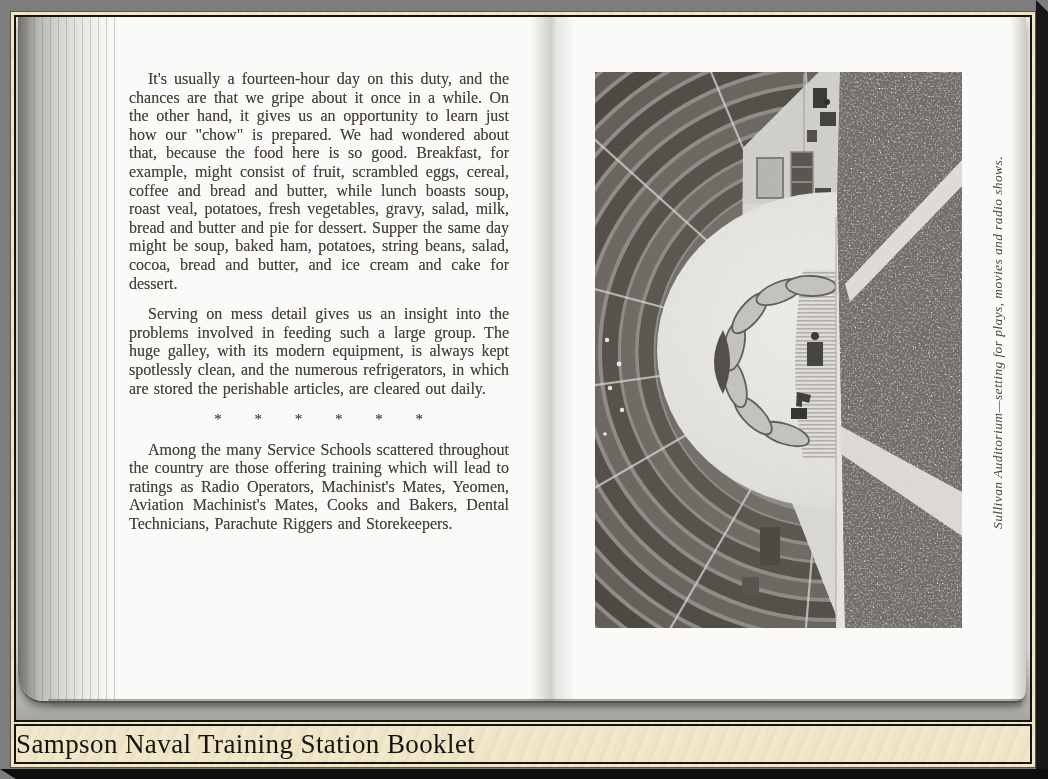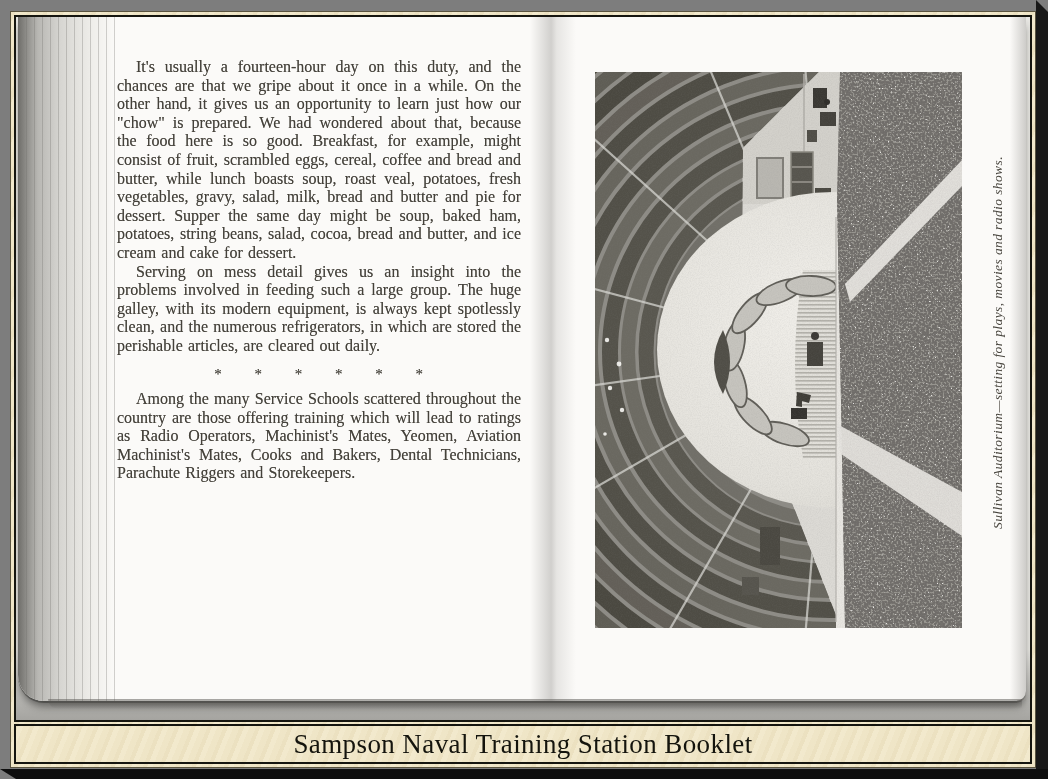--- a/index.html
+++ b/index.html
@@ -29,21 +29,21 @@
   }
   .scan-frame{
     position:absolute;left:3px;top:3px;width:1018px;height:707px;
     box-sizing:border-box;border:2px solid #15150f;
     background:linear-gradient(180deg,#e8e7e3 0%,#e8e7e3 90%,#c2c1bd 95%,#a5a4a0 100%);
     overflow:hidden;
   }
   .caption-frame{
     position:absolute;left:3px;bottom:3px;width:1018px;height:40px;
     box-sizing:border-box;border:2px solid #15150f;
-    display:flex;align-items:center;justify-content:center;
+    display:flex;align-items:center;
   }
   .caption-frame span{
     font-size:27px;color:#14140d;letter-spacing:.4px;line-height:1;
     transform:scaleY(1.04);
   }
   
   .book{
     position:absolute;left:2px;top:0;width:1008px;height:684px;
     background:#fbfaf8;
     border-radius:0 0 10px 26px;
@@ -69,21 +69,21 @@
     background:linear-gradient(180deg, rgba(90,88,84,.55), rgba(0,0,0,0));
     border-radius:0 0 8px 20px;pointer-events:none;
   }
   
   .text-block{
     position:absolute;left:101px;top:41px;width:404px;
     font-size:16px;line-height:18.6px;color:#44413a;
     text-align:justify;word-spacing:1.2px;
     text-shadow:0 0 .5px rgba(68,65,58,.55);
   }
-  .text-block p{margin:0;text-indent:19px;}
+  .text-block p{margin:12px;text-indent:19px;}
   .divider{
     text-align:center;text-indent:0 !important;
     word-spacing:27px;margin:9px 0 7px !important;
     font-size:15px;letter-spacing:1px;
   }
   
   .photo{position:absolute;left:579px;top:55px;width:367px;height:556px;}
   .photo svg{display:block;}
   .photo-caption{
     position:absolute;left:974px;top:73px;height:506px;width:20px;

